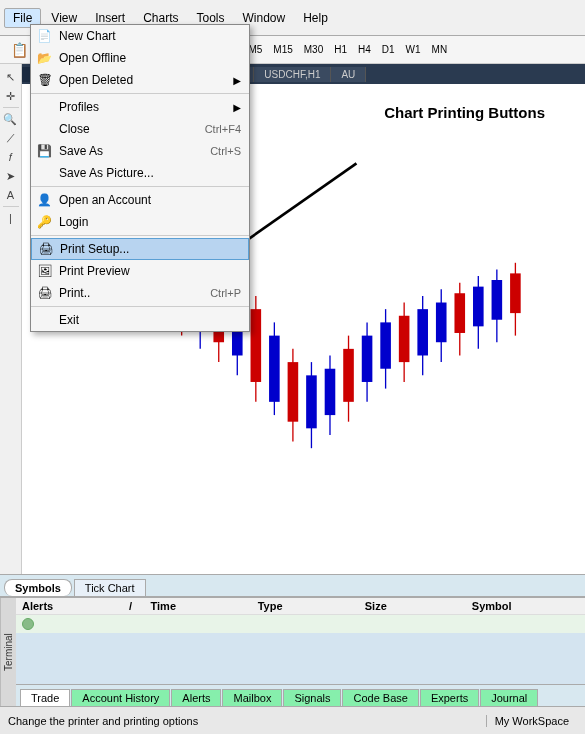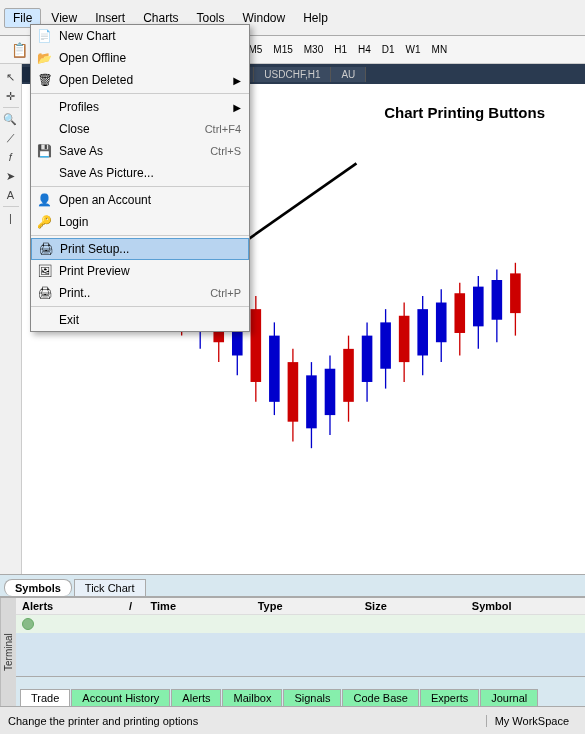--- a/index.html
+++ b/index.html
@@ -142,21 +142,21 @@
       background: white;
       font-weight: bold;
       border-radius: 8px;
     }
 
     
     .bottom-tabs {
       display: flex;
       background: #d8e8f0;
       border-top: 1px solid #aaa;
-      height: 30px;
+      height: 22px;
       align-items: flex-end;
       padding: 0 4px;
     }
     .bottom-tab {
       padding: 2px 10px;
       background: #86efac;
       border: 1px solid #aaa;
       border-bottom: none;
       font-size: 11px;
       cursor: pointer;

